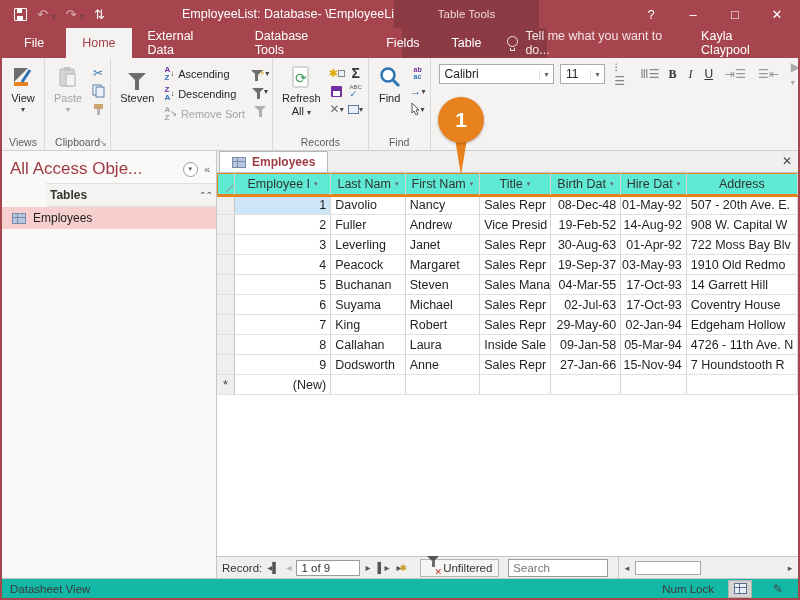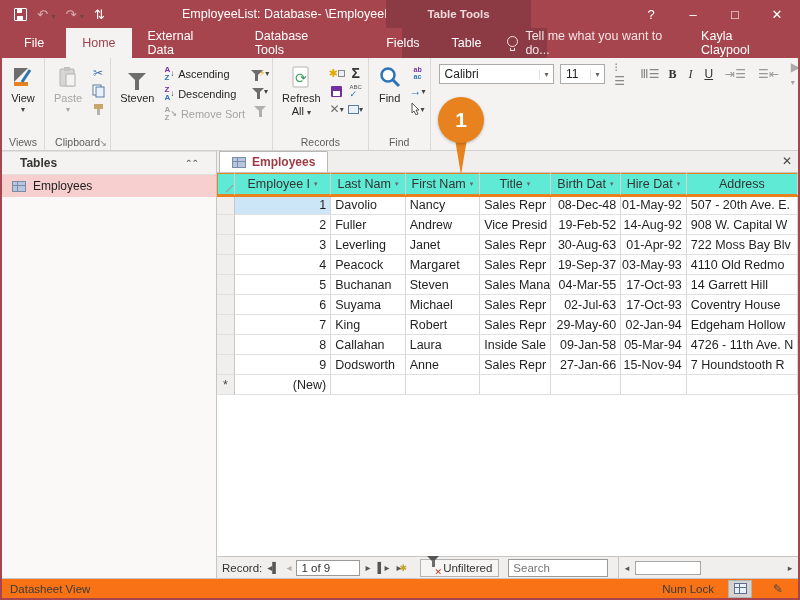--- a/index.html
+++ b/index.html
@@ -10,22 +10,22 @@
   
   .titlebar { position:absolute; left:0; top:0; width:100%; height:28px; background:var(--accent); color:#fff;
               display:flex; align-items:center; font-size:12px; }
   .qat { display:flex; align-items:center; gap:10px; padding-left:12px; }
   .qat .g { color:#fff; font-size:13px; cursor:default; }
   .qat .dim { opacity:.55; }
   .floppy { width:13px; height:13px; border:1.5px solid #fff; border-radius:1px; position:relative; }
   .floppy:before { content:""; position:absolute; left:2px; top:0; width:5px; height:4px; background:#fff; }
   .floppy:after  { content:""; position:absolute; left:2px; bottom:0; width:6px; height:4px; background:#fff; }
   .win-title { position:absolute; left:180px; top:0; height:28px; display:flex; align-items:center; font-size:12.5px; white-space:nowrap; }
-  .ctx-tool-seg { position:absolute; left:384px; top:0; width:145px; height:28px; background:var(--darkred);
-                  display:flex; align-items:center; justify-content:center; color:#F2D8DA; font-size:11.5px;font-weight:bold; }
+  .ctx-tool-seg { position:absolute; left:392px; top:0; width:145px; height:28px; background:var(--darkred);
+                  display:flex; align-items:center; justify-content:center; color:#F2D8DA; font-size:11.5px; }
   .win-btns { position:absolute; right:0; top:0; height:28px; display:flex; }
   .win-btn { width:42px; height:28px; display:flex; align-items:center; justify-content:center; color:#fff; font-size:13px; }
 
   
   .tabrow { position:absolute; left:0; top:28px; width:100%; height:30px; background:var(--accent); display:flex; align-items:stretch; color:#fff; font-size:12.5px; }
   .tabrow .seg-dark { position:absolute; left:400px; top:0; width:145px; height:30px; background:var(--darkred); }
   .rtab { position:relative; z-index:1; padding:0 16px; display:flex; align-items:center; cursor:default; }
   .rtab.file { padding:0 22px; }
   .rtab.sel { background:#F4F3F1; color:var(--tabsel); }
   .tellme { position:relative; z-index:1; display:flex; align-items:center; gap:7px; padding:0 10px; color:#F4E3E4; }
@@ -59,21 +59,21 @@
   .funnel.sm { border-left-width:6px; border-right-width:6px; border-top-width:6px; }
   .funnel.sm:after { width:3px; height:7px; left:-1.5px; }
   .collapse-arrow { position:absolute; right:8px; bottom:4px; color:#666; font-size:10px; }
 
   
   .body { position:absolute; left:0; top:151px; width:796px; height:427px; display:flex; }
   .navpane { width:215px; height:100%; background:#FAF9F8; border-right:1px solid #C8C6C4; }
   .nav-title { display:flex; align-items:center; padding:8px 6px 4px 8px; color:var(--navred); font-size:17px; white-space:nowrap; }
   .nav-title .btns { margin-left:auto; display:flex; align-items:center; gap:6px; color:#666; font-size:11px; }
   .circ-dd { width:15px; height:15px; border:1px solid #9a9a9a; border-radius:50%; display:flex; align-items:center; justify-content:center; font-size:7px; color:#555; background:#fff; }
-  .nav-section { display:flex; align-items:center; padding:4px 18px; font-size:12px; font-weight:bold; color:#37352F; border-top:1px solid #E3E1DF; border-bottom:1px solid #E3E1DF; background:#F4F3F2;}
+  .nav-section { display:flex; align-items:center; padding:4px 4px; font-size:12px; font-weight:bold; color:#37352F; border-top:1px solid #E3E1DF; border-bottom:1px solid #E3E1DF; background:#F4F3F2;margin-left:44px;}
   .nav-section .chev { margin-left:auto; color:#666; font-size:9px; letter-spacing:-1px; }
   .nav-item { display:flex; align-items:center; gap:7px; height:22px; padding-left:10px; font-size:12px; color:#222; background:var(--pink); }
   .tbl-ic { width:14px; height:11px; border:1px solid #7A8CA8; background:
             linear-gradient(#B7C6DE,#B7C6DE); position:relative; }
   .tbl-ic:before { content:""; position:absolute; left:0; top:3px; width:100%; height:1px; background:#7A8CA8; }
   .tbl-ic:after { content:""; position:absolute; left:4px; top:0; width:1px; height:100%; background:#7A8CA8; }
 
   
   .docarea { position:relative; width:581px; height:100%; background:#E9E7E5; }
   .doc-tabbar { height:22px; background:#F0EFEE; border-bottom:1px solid #C8C6C4; display:flex; align-items:flex-end; position:relative; }
@@ -101,21 +101,21 @@
   .unfiltered { display:flex; align-items:center; gap:4px; border:1px solid #B5B3B1; background:#F6F5F4; height:18px; padding:0 6px; margin-left:8px; }
   .unf-ic { position:relative; width:12px; height:12px; }
   .unf-ic .x { position:absolute; right:-3px; bottom:-3px; color:#C0392B; font-size:9px; font-weight:bold; }
   .searchbox { width:100px; height:18px; border:1px solid #9a9a9a; background:#fff; font-size:11.5px; padding-left:4px; color:#444; font-family:inherit; margin-left:6px; }
   .hscroll { margin-left:auto; display:flex; align-items:center; height:100%; border-left:1px solid #C8C6C4; flex:0 0 180px; background:#F0EFEE; }
   .hs-arrow { width:16px; text-align:center; color:#555; font-size:9px; }
   .hs-thumb { width:66px; height:14px; background:#fff; border:1px solid #A8A6A4; }
   .hs-track { flex:1; }
 
   
-  .statusbar { position:absolute; left:0; top:578px; width:796px; height:20px; background:#f97316; border-top:1px solid #C8C6C4; display:flex; align-items:center; font-size:11.5px; color:#3B3A39; padding:0 8px; }
+  .statusbar { position:absolute; left:0; top:578px; width:796px; height:20px; background:#14b8a6; border-top:1px solid #C8C6C4; display:flex; align-items:center; font-size:11.5px; color:#3B3A39; padding:0 8px; }
   .sb-right { margin-left:auto; display:flex; align-items:center; gap:14px; }
   .sb-btn { width:24px; height:18px; display:flex; align-items:center; justify-content:center; }
   .sb-btn.active { background:#D6D4D2; border:1px solid #B5B3B1; }
   .grid-ic { width:13px; height:11px; border:1px solid #5A6E92; position:relative; background:#EAF0F8; }
   .grid-ic:before { content:""; position:absolute; top:3px; left:0; width:100%; height:1px; background:#5A6E92; }
   .grid-ic:after { content:""; position:absolute; left:4px; top:0; width:1px; height:100%; background:#5A6E92; }
 
   
   .callout { position:absolute; left:436px; top:97px; z-index:60; }
   .callout .tail { position:absolute; left:15px; top:30px; width:0; height:0; border-left:8px solid transparent; border-right:8px solid transparent; border-top:48px solid var(--orange); }
@@ -377,20 +377,27 @@
         <span class="tfb" style="margin-left:6px"><span style="display:inline-block;width:14px;height:11px;border:1px solid #8A8886;background:repeating-linear-gradient(#fff 0 3px,#D8E4F0 3px 6px);vertical-align:middle"></span> <span class="caret">▾</span></span>
       </div>
       <div class="launcher" style="right:24px">↘</div>
       <div class="collapse-arrow">⌃</div>
     </div>
   </div>
 
   <div class="body">
 
     <div class="navpane">
+      <div class="nav-title">
+        <span>All Access Obje...</span>
+        <span class="btns">
+          <span class="circ-dd">▾</span>
+          <span>«</span>
+        </span>
+      </div>
       <div class="nav-section">
         <span>Tables</span>
         <span class="chev">⌃⌃</span>
       </div>
       <div class="nav-item">
         <span class="tbl-ic"></span>
         <span>Employees</span>
       </div>
     </div>
 
@@ -468,21 +475,21 @@
               <div class="dcell" style="width: 112px;">722 Moss Bay Blv</div>
             </div>
             <div class="drow">
               <div class="dcell selector" style="width: 18px;"></div>
               <div class="dcell r" style="width: 97px;">4</div>
               <div class="dcell" style="width: 75px;">Peacock</div>
               <div class="dcell" style="width: 75px;">Margaret</div>
               <div class="dcell" style="width: 71px;">Sales Repr</div>
               <div class="dcell r" style="width: 71px;">19-Sep-37</div>
               <div class="dcell r" style="width: 66px;">03-May-93</div>
-              <div class="dcell" style="width: 112px;">4110 Old Redmo</div>
+              <div class="dcell" style="width: 112px;">1910 Old Redmo</div>
             </div>
             <div class="drow">
               <div class="dcell selector" style="width: 18px;"></div>
               <div class="dcell r" style="width: 97px;">5</div>
               <div class="dcell" style="width: 75px;">Buchanan</div>
               <div class="dcell" style="width: 75px;">Steven</div>
               <div class="dcell" style="width: 71px;">Sales Mana</div>
               <div class="dcell r" style="width: 71px;">04-Mar-55</div>
               <div class="dcell r" style="width: 66px;">17-Oct-93</div>
               <div class="dcell" style="width: 112px;">14 Garrett Hill</div>

